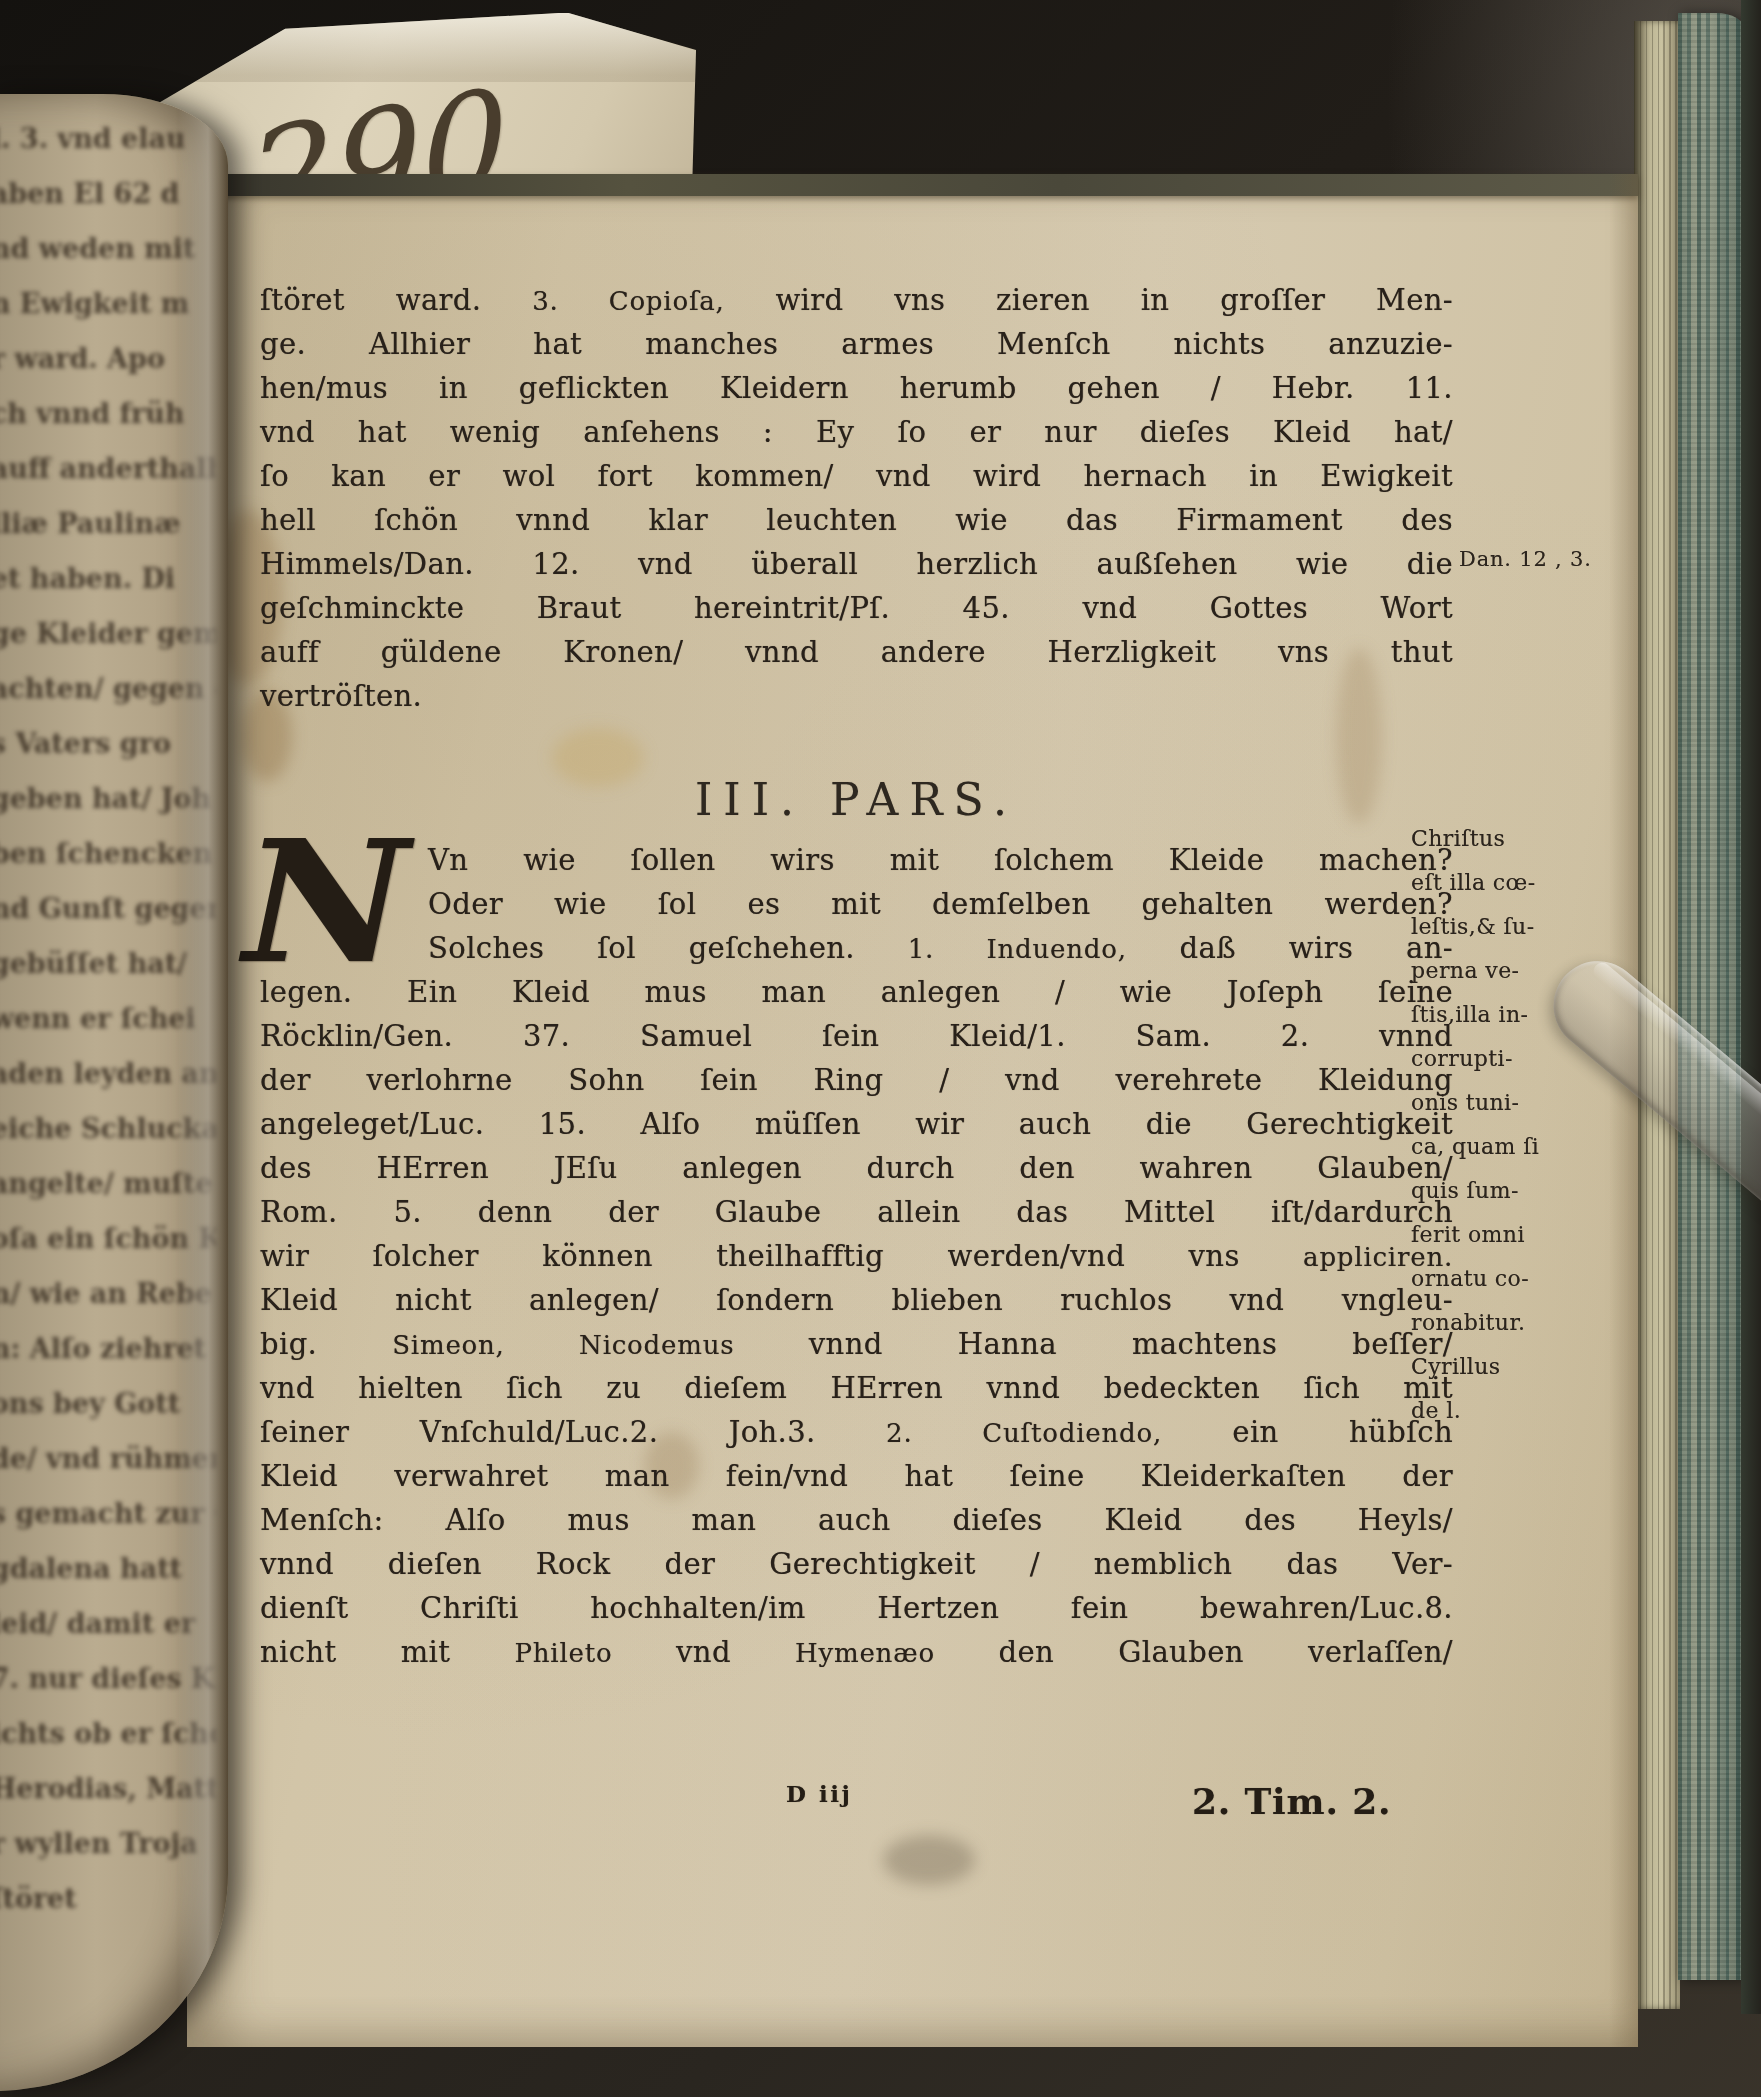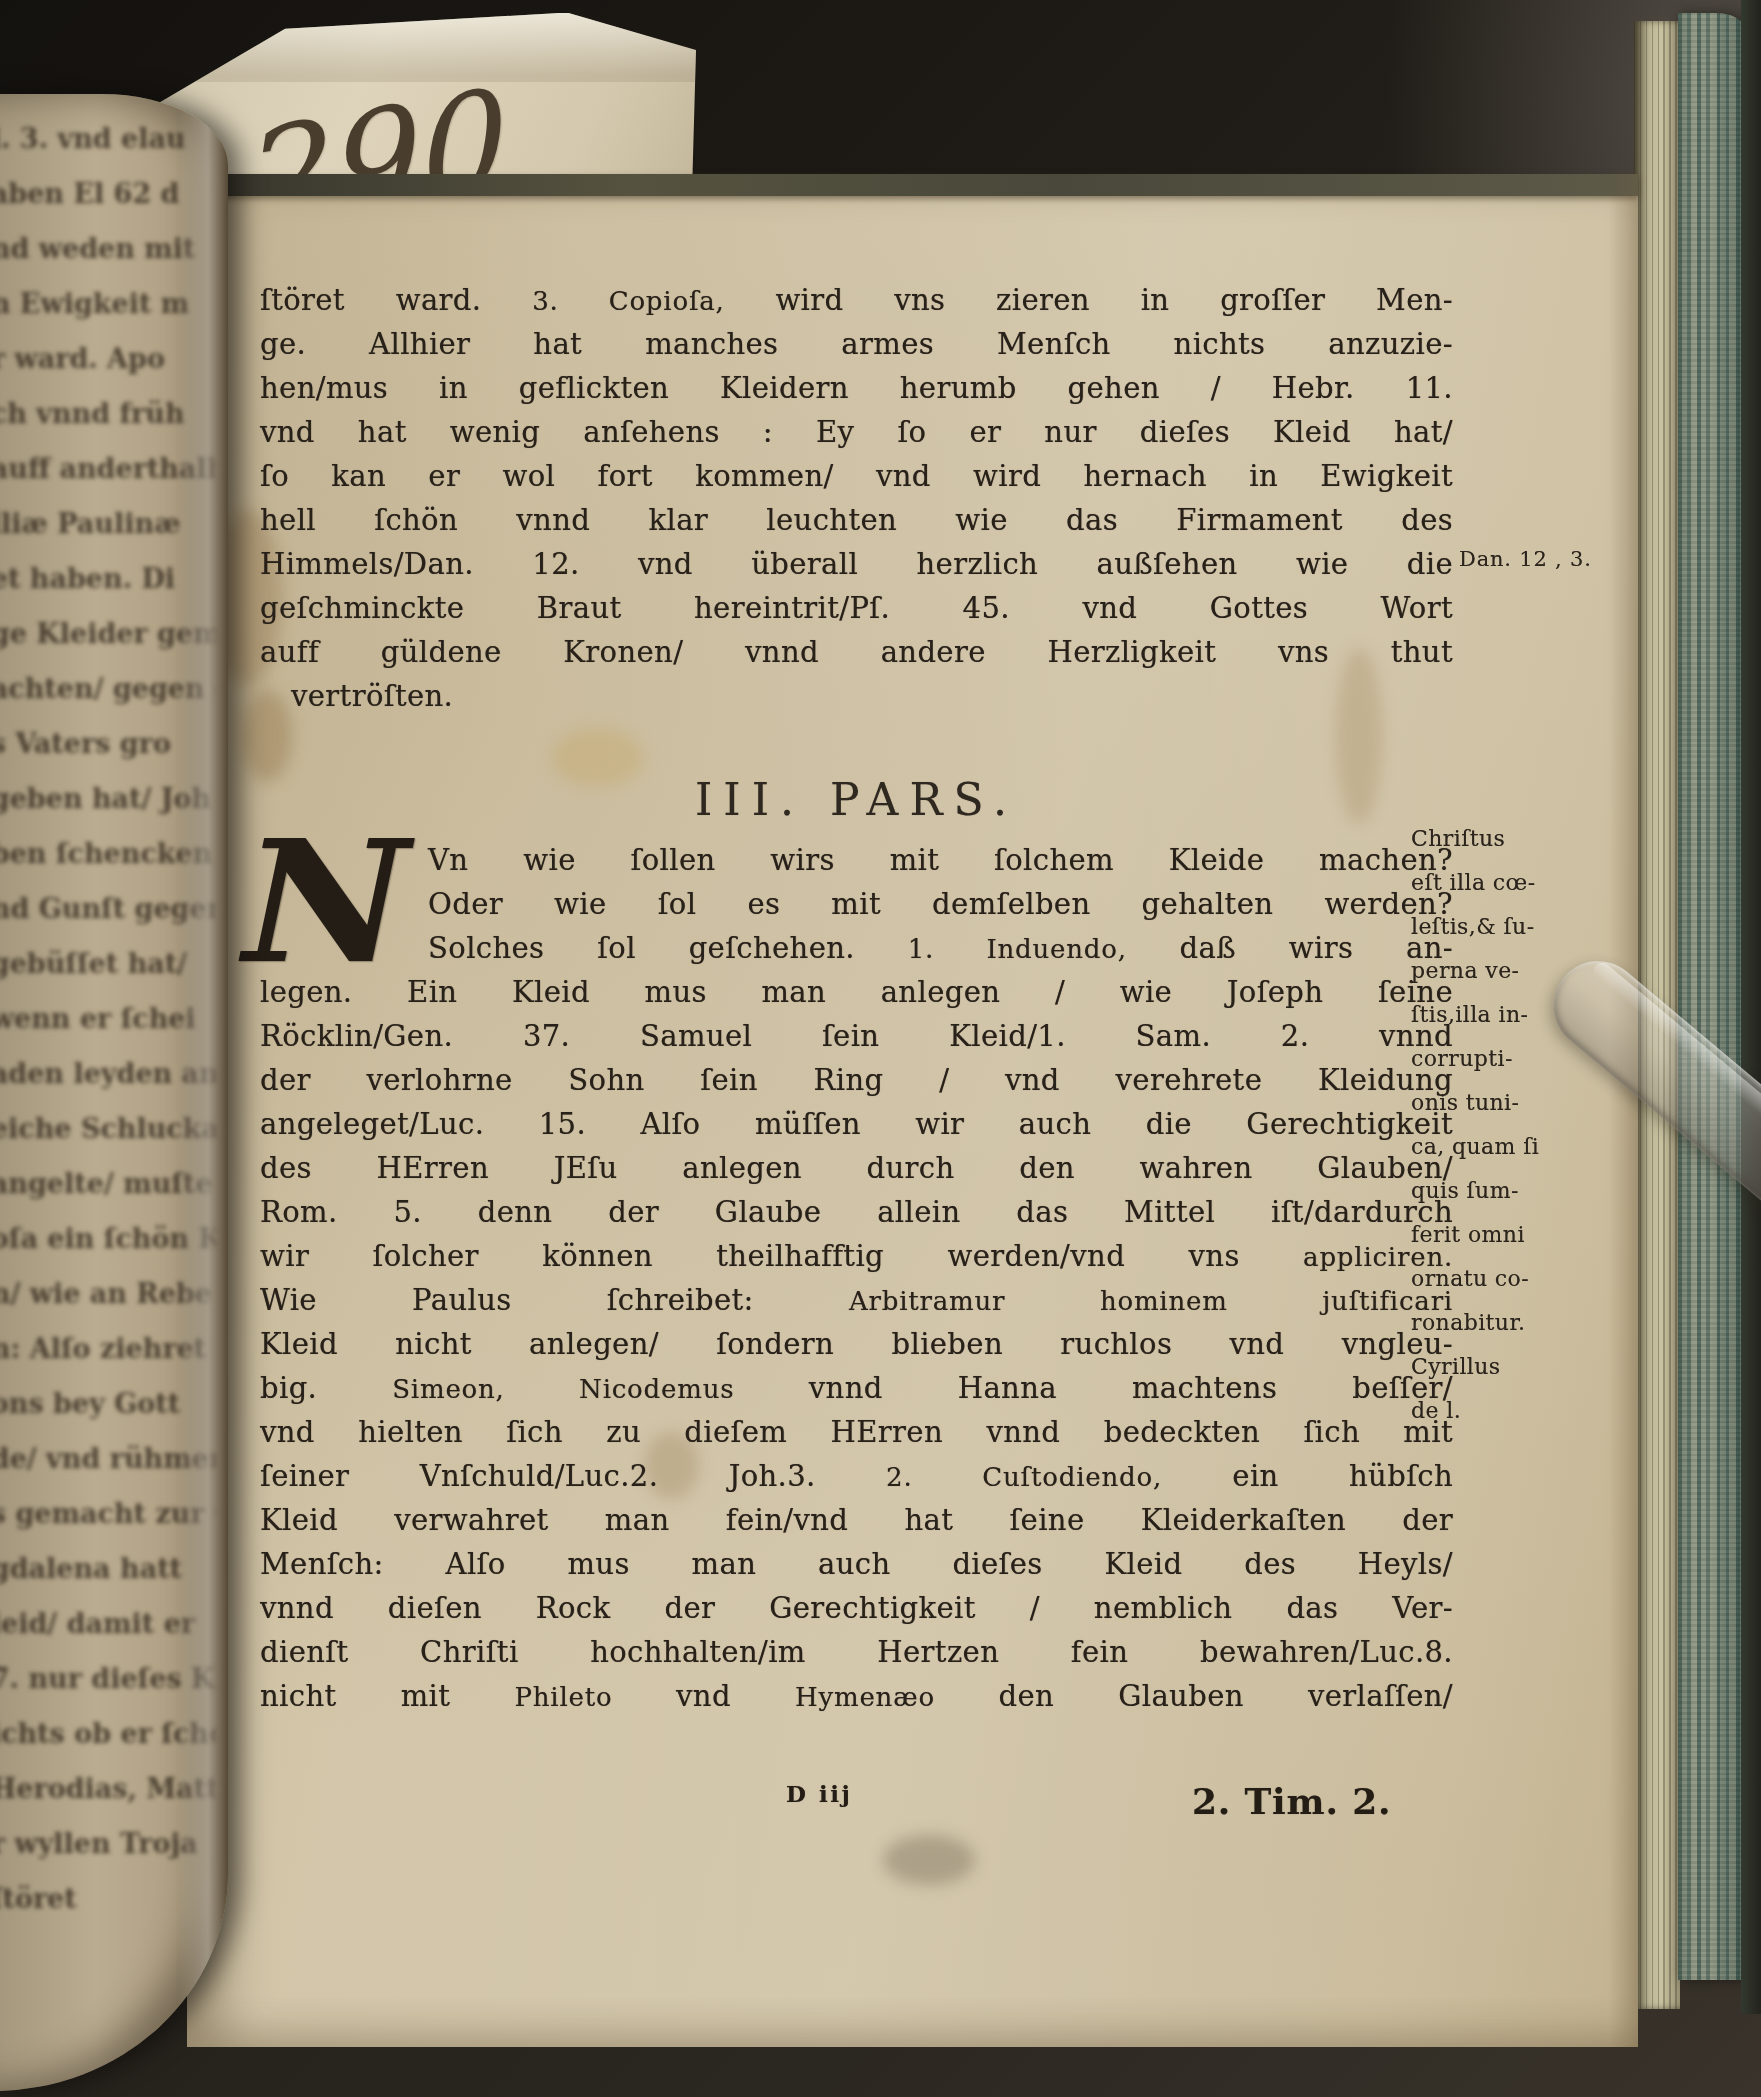--- a/index.html
+++ b/index.html
@@ -56,21 +56,21 @@
   .stain.s3{left:365px;top:554px;width:92px;height:59px;background:rgba(190,150,60,0.22);}
   .stain.s4{left:457px;top:1258px;width:55px;height:67px;background:rgba(120,85,40,0.20);}
   .stain.s5{left:1149px;top:474px;width:46px;height:176px;background:rgba(135,100,55,0.20);}
   .stain.s6{left:696px;top:1661px;width:92px;height:50px;background:rgba(60,48,30,0.25);}
 
   
   .text-block{position:absolute;left:73px;top:104px;width:1193px;color:#28211a;}
   .line{height:44px;line-height:44px;font-size:29px;white-space:nowrap;
         text-align:justify;text-align-last:justify;
         text-shadow:0 0 0.8px rgba(45,36,24,0.45), 0.4px 0.4px 0 rgba(45,36,24,0.18);}
-  .line.no-just{text-align-last:left;margin-left:31px;}
+  .line.no-just{text-align-last:left;}
   .line.indent{padding-left:168px;}
   .frak{font-weight:400;letter-spacing:0.4px;}
   .rom{font-weight:400;font-size:26px;letter-spacing:0.8px;}
   .heading{position:absolute;left:73px;top:598px;width:1193px;height:55px;
     font-size:44px;line-height:55px;letter-spacing:11px;text-align:center;
     color:#2e2820;font-weight:400;text-shadow:0 0 0.8px rgba(50,40,28,0.4);}
   .drop-cap{position:absolute;left:63px;top:659px;width:168px;height:138px;
     font-size:168px;line-height:138px;font-style:italic;font-weight:700;color:#241d15;
     text-shadow:0.8px 0.8px 1.3px rgba(40,30,18,0.35);transform:scaleX(1.08);}
   .p2{position:absolute;left:73px;top:664px;width:1193px;color:#28211a;}
@@ -162,21 +162,20 @@
         <div class="line indent"><span class="frak">Vn wie ſollen wirs mit ſolchem Kleide machen?</span></div>
         <div class="line indent"><span class="frak">Oder wie ſol es mit demſelben gehalten werden?</span></div>
         <div class="line indent"><span class="frak">Solches ſol geſchehen. </span><span class="rom">1. Induendo,</span><span class="frak"> daß wirs an-</span></div>
         <div class="line"><span class="frak">legen. Ein Kleid mus man anlegen / wie Joſeph ſeine</span></div>
         <div class="line"><span class="frak">Röcklin/Gen. 37. Samuel ſein Kleid/1. Sam. 2. vnnd</span></div>
         <div class="line"><span class="frak">der verlohrne Sohn ſein Ring / vnd verehrete Kleidung</span></div>
         <div class="line"><span class="frak">angeleget/Luc. 15. Alſo müſſen wir auch die Gerechtigkeit</span></div>
         <div class="line"><span class="frak">des HErren JEſu anlegen durch den wahren Glauben/</span></div>
         <div class="line"><span class="frak">Rom. 5. denn der Glaube allein das Mittel iſt/dardurch</span></div>
         <div class="line"><span class="frak">wir ſolcher können theilhafftig werden/vnd vns </span><span class="rom">appliciren.</span></div>
-        <div class="line"><span class="frak">Wie Paulus ſchreibet: </span><span class="rom">Arbitramur hominem juſtificari</span></div>
         <div class="line"><span class="frak">Kleid nicht anlegen/ ſondern blieben ruchlos vnd vngleu-</span></div>
         <div class="line"><span class="frak">big. </span><span class="rom">Simeon, Nicodemus </span><span class="frak">vnnd Hanna machtens beſſer/</span></div>
         <div class="line"><span class="frak">vnd hielten ſich zu dieſem HErren vnnd bedeckten ſich mit</span></div>
         <div class="line"><span class="frak">ſeiner Vnſchuld/Luc.2. Joh.3. </span><span class="rom">2. Cuſtodiendo,</span><span class="frak"> ein hübſch</span></div>
         <div class="line"><span class="frak">Kleid verwahret man fein/vnd hat ſeine Kleiderkaſten der</span></div>
         <div class="line"><span class="frak">Menſch: Alſo mus man auch dieſes Kleid des Heyls/</span></div>
         <div class="line"><span class="frak">vnnd dieſen Rock der Gerechtigkeit / nemblich das Ver-</span></div>
         <div class="line"><span class="frak">dienſt Chriſti hochhalten/im Hertzen fein bewahren/Luc.8.</span></div>
         <div class="line"><span class="frak">nicht mit </span><span class="rom">Phileto </span><span class="frak">vnd </span><span class="rom">Hymenæo </span><span class="frak">den Glauben verlaſſen/</span></div>
       </div>

